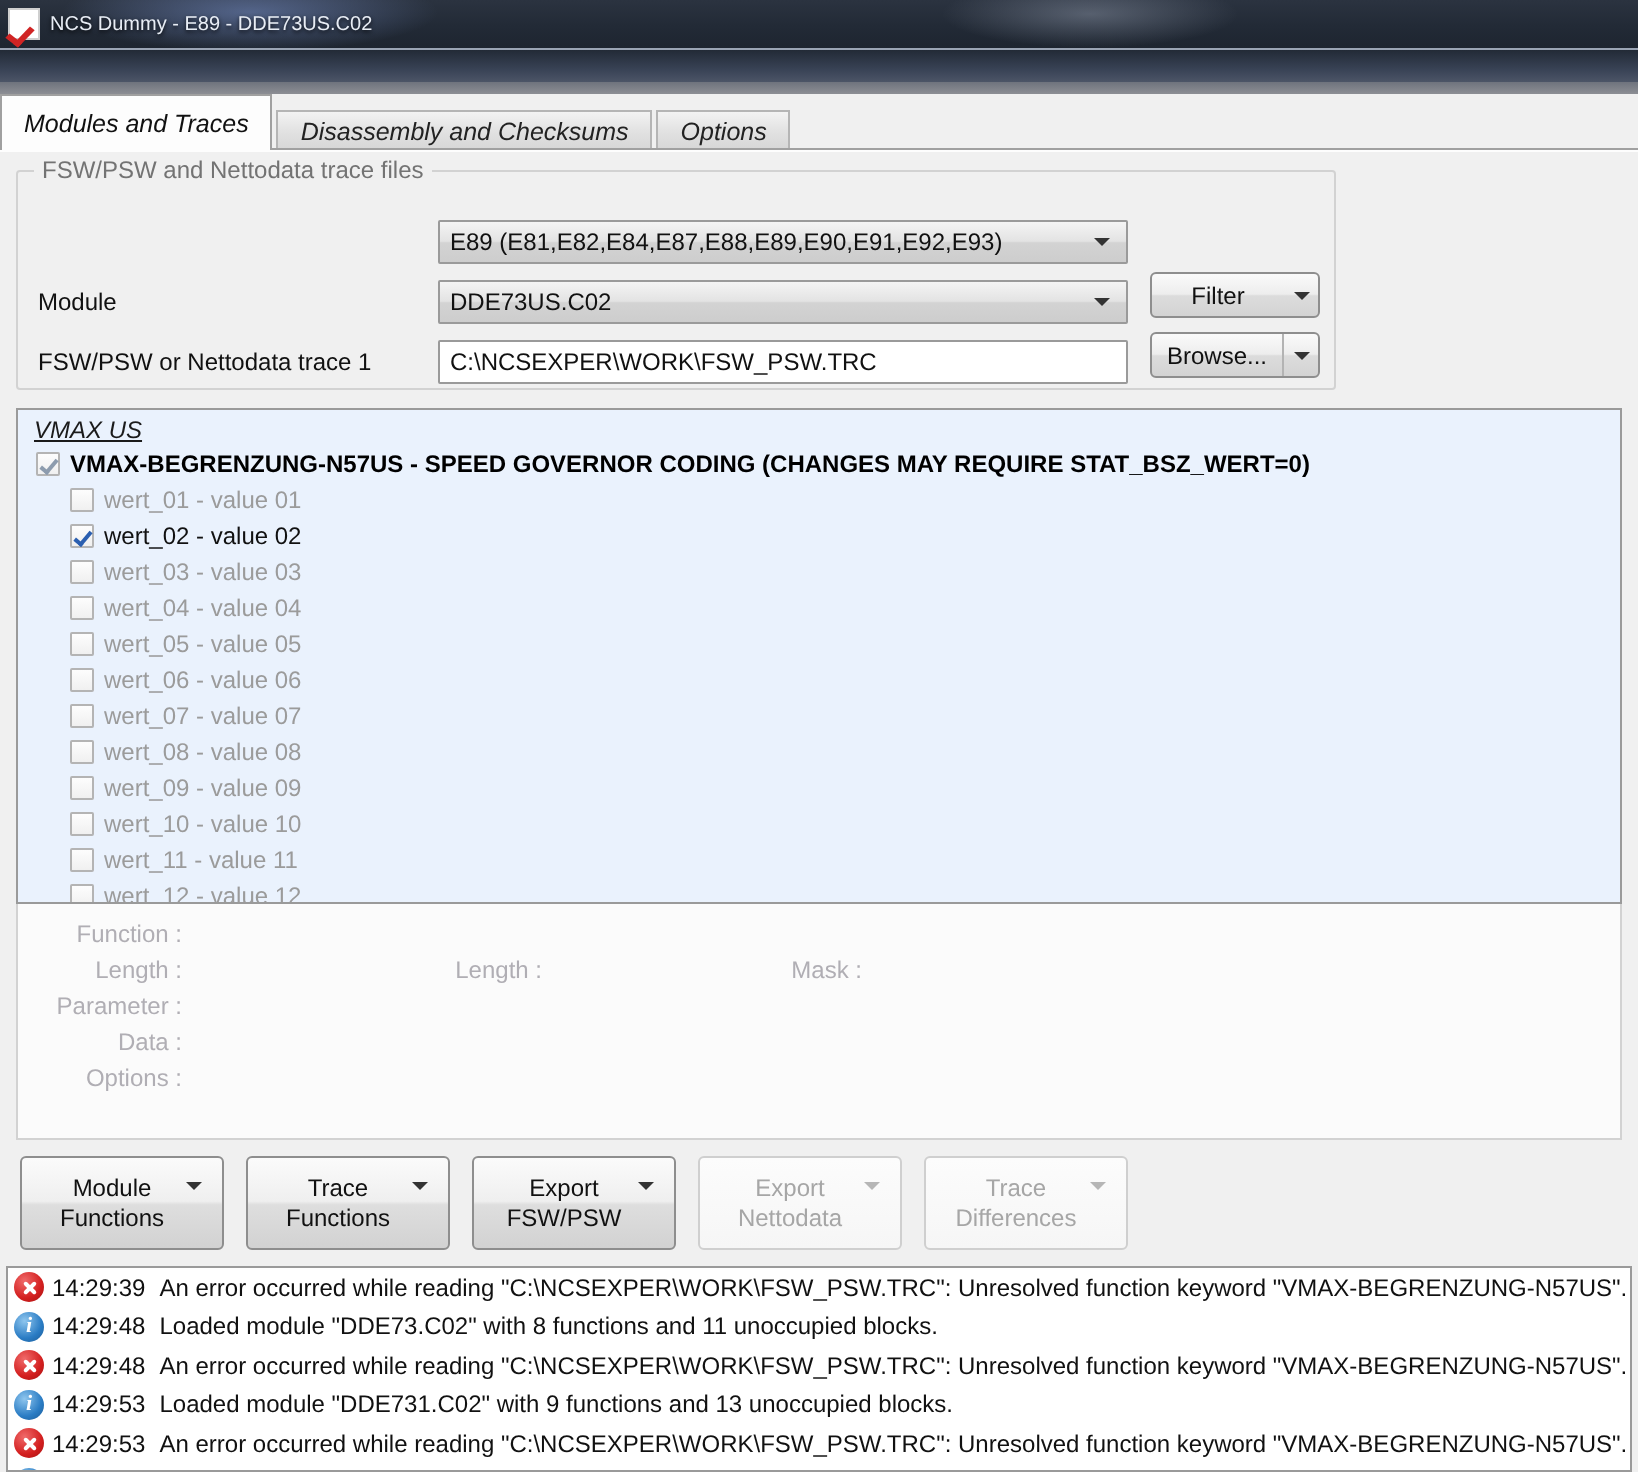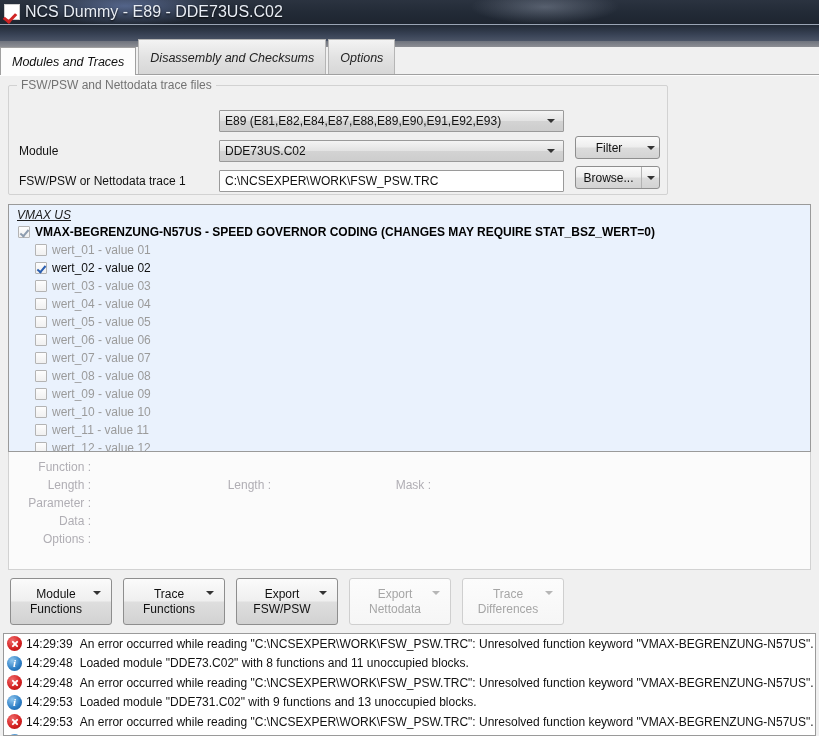--- a/index.html
+++ b/index.html
@@ -41,21 +41,21 @@
   .app-icon::after {
     content: "";
     position: absolute; left: 1px; top: 6px;
     width: 5px; height: 9px;
     border-right: 3px solid #d02424;
     border-bottom: 3px solid #d02424;
     transform: rotate(38deg) skewX(-6deg);
   }
   .title-text {
     color: #e8edf5;
-    font-size: 16px;
+    font-size: 10px;
     text-shadow: 0 1px 2px rgba(0,0,0,.9);
     white-space: nowrap;
     position: relative;
   }
 
   
   .glass {
     height: 23px;
     background: linear-gradient(180deg, #222a36 0%, #394356 45%, #4d5668 75%, #6d7078 100%);
     position: relative;
@@ -78,21 +78,21 @@
   
   .tabstrip {
     position: relative;
     height: 28px;
     padding-left: 0px;
     display: flex; align-items: flex-end;
     background: #f0f0f0;
     font-style: italic;
   }
   .tab {
-    height: 36px;
+    height: 20px;
     padding: 0 11px;
     display: flex; align-items: center;
     font-size: 12.5px; color: #222;
     border: 1px solid #b5b5b5;
     border-bottom: none;
     background: linear-gradient(180deg, #f3f3f3 0%, #e2e2e2 50%, #d6d6d6 100%);
     margin-right: 2px;
     white-space: nowrap;
   }
   .tab.active {

